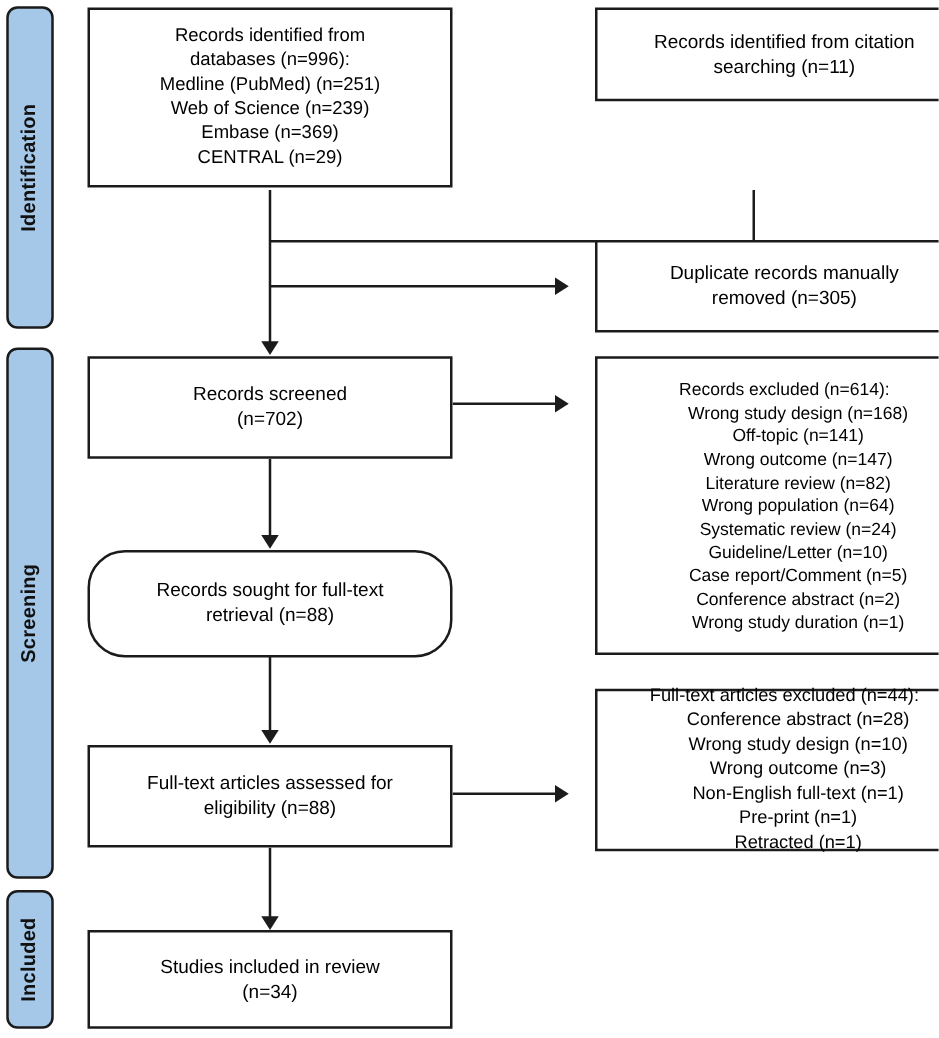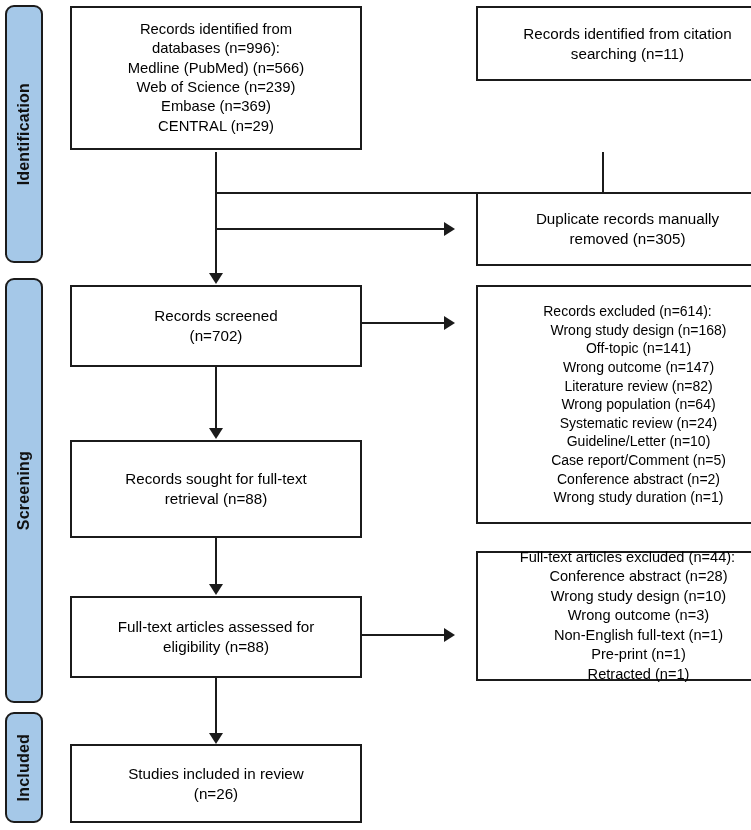--- a/index.html
+++ b/index.html
@@ -128,21 +128,21 @@
 
   <div class="hline" style="left:362px; top:634px; width:82px;"></div>
   <div class="arrow-right" style="left:444px; top:628px;"></div>
 
   <div class="vline" style="left:215px; top:678px; height:56px;"></div>
   <div class="arrow-down" style="left:209px; top:733px;"></div>
 
   <div class="fbox center" style="left:70px; top:6px; width:292px; height:144px; font-size:14.8px;">
     <span class="ln">Records identified from</span>
     <span class="ln">databases (n=996):</span>
-    <span class="ln">Medline (PubMed) (n=566)</span>
+    <span class="ln">Medline (PubMed) (n=251)</span>
     <span class="ln">Web of Science (n=239)</span>
     <span class="ln">Embase (n=369)</span>
     <span class="ln">CENTRAL (n=29)</span>
   </div>
 
   <div class="fbox left" style="left:457px; top:6px; width:291px; height:75px;">
     <span class="ln">Records identified from citation</span>
     <span class="ln">searching (n=11)</span>
   </div>
 
@@ -163,21 +163,21 @@
     <span class="ln ind">Wrong outcome (n=147)</span>
     <span class="ln ind">Literature review (n=82)</span>
     <span class="ln ind">Wrong population (n=64)</span>
     <span class="ln ind">Systematic review (n=24)</span>
     <span class="ln ind">Guideline/Letter (n=10)</span>
     <span class="ln ind">Case report/Comment (n=5)</span>
     <span class="ln ind">Conference abstract (n=2)</span>
     <span class="ln ind">Wrong study duration (n=1)</span>
   </div>
 
-  <div class="fbox center" style="left:70px; top:440px; width:292px; height:98px;">
+  <div class="fbox center" style="left:70px; top:440px; width:292px; height:86px;border-radius:30px;">
     <span class="ln">Records sought for full-text</span>
     <span class="ln">retrieval (n=88)</span>
   </div>
 
   <div class="fbox center" style="left:70px; top:596px; width:292px; height:82px;">
     <span class="ln">Full-text articles assessed for</span>
     <span class="ln">eligibility (n=88)</span>
   </div>
 
   <div class="fbox left" style="left:457px; top:551px; width:291px; height:130px; font-size:14.6px; line-height:1.33;">
@@ -185,16 +185,16 @@
     <span class="ln ind">Conference abstract (n=28)</span>
     <span class="ln ind">Wrong study design (n=10)</span>
     <span class="ln ind">Wrong outcome (n=3)</span>
     <span class="ln ind">Non-English full-text (n=1)</span>
     <span class="ln ind">Pre-print (n=1)</span>
     <span class="ln ind">Retracted (n=1)</span>
   </div>
 
   <div class="fbox center" style="left:70px; top:744px; width:292px; height:79px;">
     <span class="ln">Studies included in review</span>
-    <span class="ln">(n=26)</span>
+    <span class="ln">(n=34)</span>
   </div>
 
 </div>
 
 </body></html>

